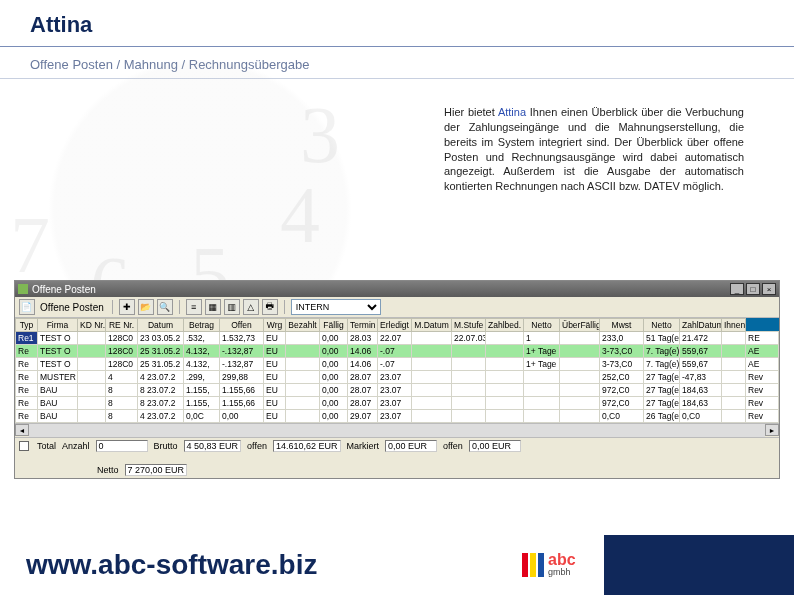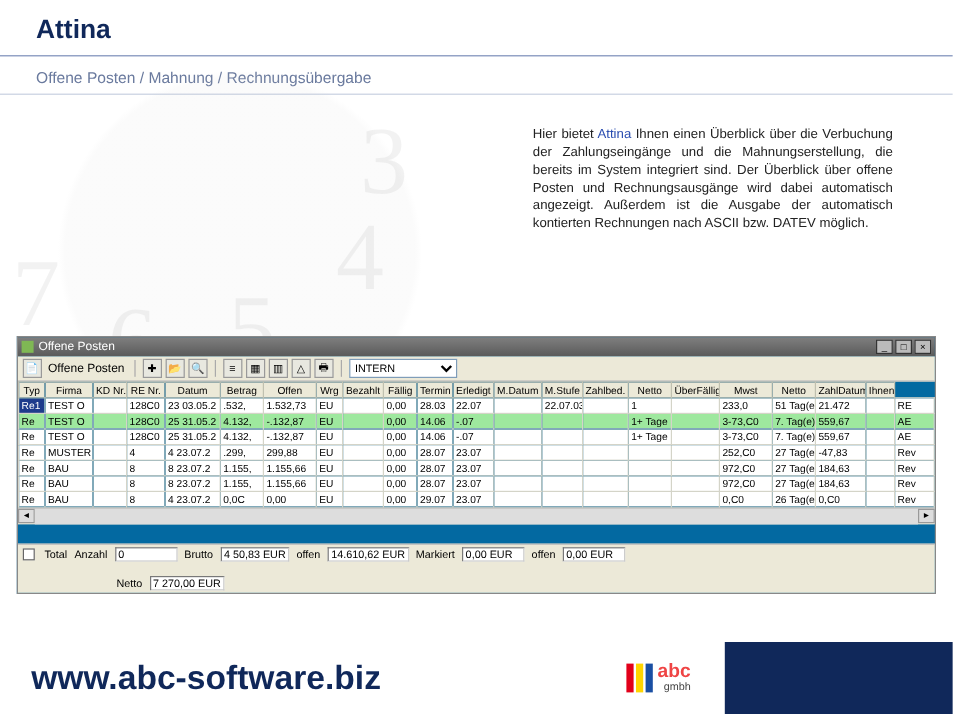--- a/index.html
+++ b/index.html
@@ -24,30 +24,30 @@
   .tlabel{font-size:10px;margin:0 2px;}
   .tsep{width:1px;height:14px;background:#aaa;margin:0 3px;}
   .tselect{height:16px;font-size:9px;width:90px;border:1px solid #7f9db9;background:#fff;}
   .grid { width:100%; border-collapse:collapse; font-size:8.5px; table-layout:fixed;}
   .grid th { background:#ece9d8; border:1px solid #c0c0b0; padding:1px 2px; font-weight:normal; white-space:nowrap; overflow:hidden; text-align:center;}
   .grid td { border:1px solid #d4d4c8; padding:1px 2px; white-space:nowrap; overflow:hidden; background:#fff;}
   .grid tr.row-green td { background:#9ee89e; }
   .grid tr.row-sel td:first-child { background:#1e3c8c; color:#fff; }
   .scroll-h { height:14px;background:#ece9d8;border-top:1px solid #bbb;display:flex;}
   .sbtn{width:14px;height:12px;border:1px solid #999;background:#ddd;display:inline-flex;align-items:center;justify-content:center;font-size:7px;}
-  .statusbar { background:#ece9d8;border-top:1px solid #bbb;padding:2px 4px;display:flex;gap:6px;align-items:center;font-size:9px;flex-wrap:wrap;margin-top:16px;}
+  .statusbar { background:#ece9d8;border-top:1px solid #bbb;padding:2px 4px;display:flex;gap:6px;align-items:center;font-size:9px;flex-wrap:wrap;}
   .statusbar .chk{width:10px;height:10px;border:1px solid #666;background:#fff;display:inline-block;margin-right:2px;}
   .statusbar .fld{display:inline-block;background:#fff;border:1px inset #ccc;padding:0 2px;min-width:52px;font-size:9px;}
   .footer { position:absolute; bottom:0; left:0; right:0; height:60px; display:flex; align-items:center;}
   .footer-url { flex:1; font-size:28px; font-weight:bold; color:#10285a; padding-left:26px;}
   .footer-logo { width:90px; padding:0 8px;}
   .footer-logo .bars{display:flex;gap:2px;}
   .footer-logo .bar{width:6px;height:24px;}
   .footer-logo .txt{font-size:16px;font-weight:bold;color:#ef4444;line-height:0.9;}
-  .footer-logo .sub{font-size:9px;color:#444;text-align:right;}
+  .footer-logo .sub{font-size:9px;color:#444;}
   .footer-blue { width:190px; height:60px; background:#10285a; }
 </style>
 </head>
 <body>
 
 <div class="bg-clock"></div>
 <div class="bg-num" style="top:90px;left:300px;">3</div>
 <div class="bg-num" style="top:170px;left:280px;">4</div>
 <div class="bg-num" style="top:230px;left:190px;">5</div>
 <div class="bg-num" style="top:240px;left:90px;">6</div>

